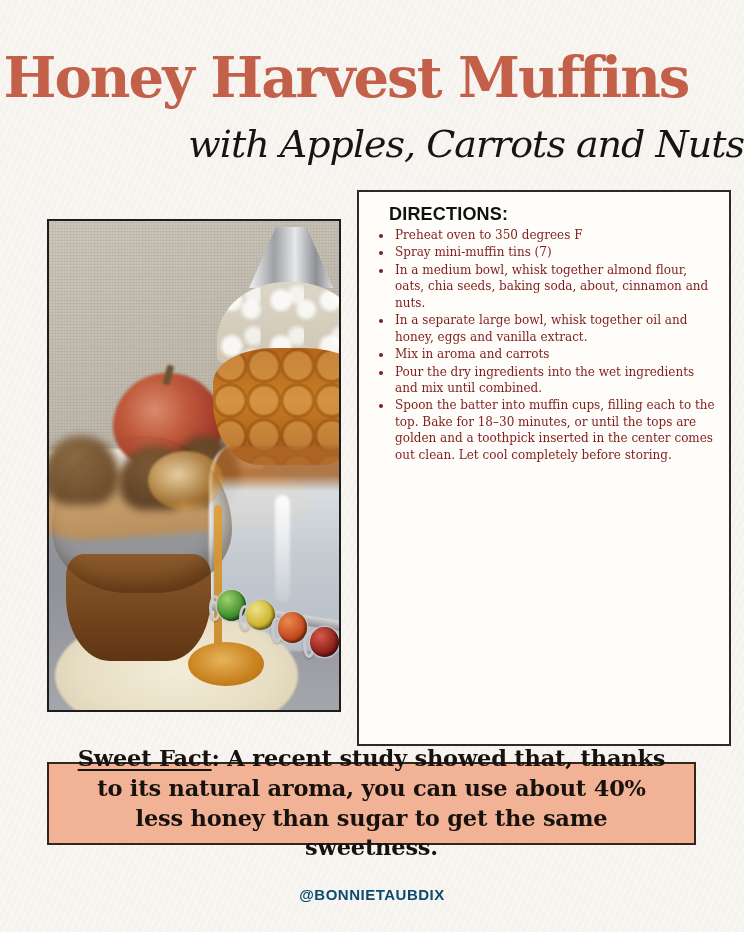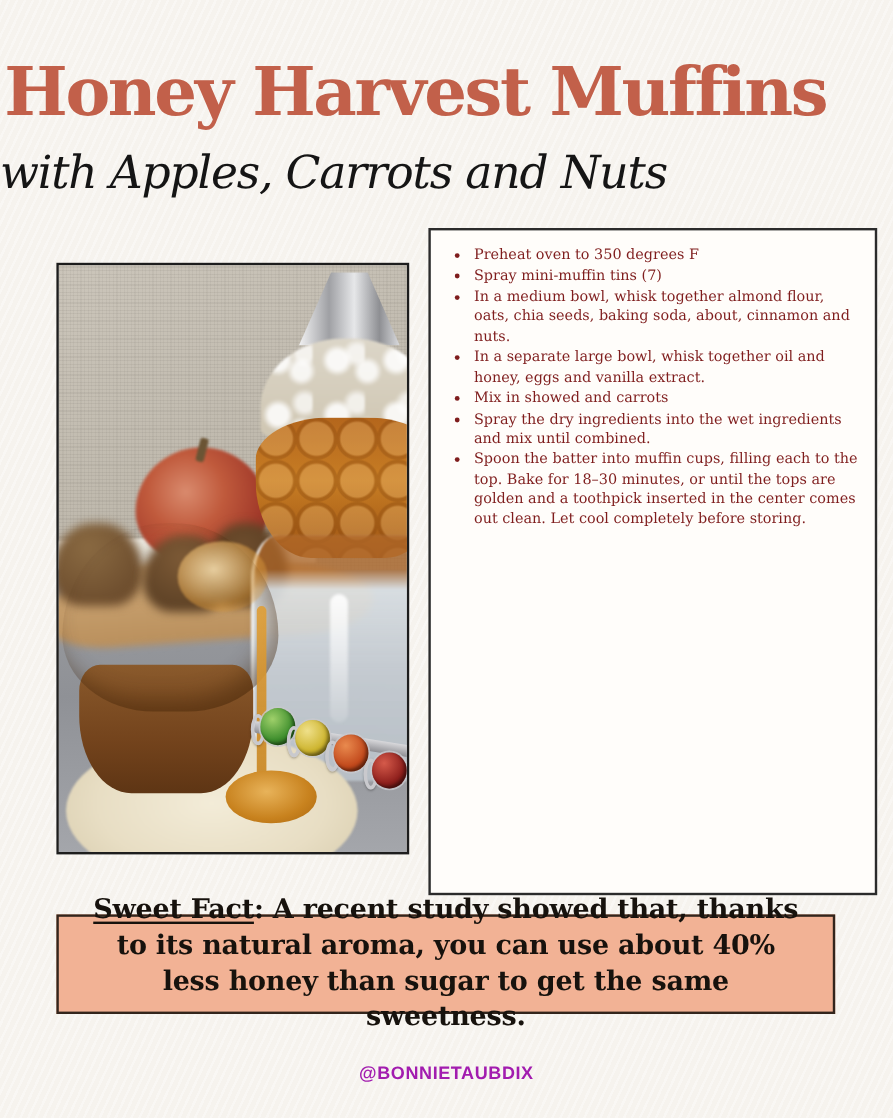--- a/index.html
+++ b/index.html
@@ -21,21 +21,21 @@
   
   .title{
     position:absolute; top:44px; left:0; width:692px;
     text-align:center;
     font-family:"DejaVu Serif", serif;
     font-weight:bold; font-size:56px; letter-spacing:-2px;
     color:var(--accent);
   }
   .subtitle{
     position:absolute; top:122px; left:0; width:744px;
-    text-align:left;
+    text-align:right;
     font-family:"DejaVu Serif", serif;
     font-style:italic; font-weight:500;
     font-size:38px; letter-spacing:-1px;
     color:#151515;
   }
   
   .photo{
     position:absolute; left:47px; top:219px; width:294px; height:493px;
     border:2px solid #1d1d1d; overflow:hidden;
     background:linear-gradient(180deg,#c7c1b6 0%,#bdb7ab 40%,#b3ada2 55%);
@@ -202,21 +202,21 @@
     font-size:22.5px; font-weight:bold; line-height:1.33; color:#17120d;
     letter-spacing:-.2px;
   }
   .fact-label{text-decoration:underline; text-underline-offset:3px;}
   
   .handle{
     position:absolute; left:0; top:886px; width:744px;
     text-align:center;
     font-family:"Liberation Sans", sans-serif;
     font-weight:bold; font-size:15px; letter-spacing:.5px;
-    color:#a21caf;
+    color:#0c4a6e;
   }
 </style>
 </head>
 <body>
 
 <h1 class="title">Honey Harvest Muffins</h1>
 <h2 class="subtitle">with Apples, Carrots and Nuts</h2>
 
 <div class="photo">
   <div class="screen-mesh"></div>
@@ -244,27 +244,28 @@
   <div class="bead green"></div>
   <div class="wire-loop w2"></div>
   <div class="bead yellow"></div>
   <div class="wire-loop w3"></div>
   <div class="bead orange"></div>
   <div class="wire-loop w4"></div>
   <div class="bead red"></div>
 </div>
 
 <section class="directions">
+  <h3>DIRECTIONS:</h3>
   <ul>
     <li>Preheat oven to 350 degrees F</li>
     <li>Spray mini-muffin tins (7)</li>
     <li>In a medium bowl, whisk together almond flour, oats, chia seeds, baking soda, about, cinnamon and nuts.</li>
     <li>In a separate large bowl, whisk together oil and honey, eggs and vanilla extract.</li>
-    <li>Mix in showed and carrots</li>
-    <li>Spray the dry ingredients into the wet ingredients and mix until combined.</li>
+    <li>Mix in aroma and carrots</li>
+    <li>Pour the dry ingredients into the wet ingredients and mix until combined.</li>
     <li>Spoon the batter into muffin cups, filling each to the top. Bake for 18–30 minutes, or until the tops are golden and a toothpick inserted in the center comes out clean. Let cool completely before storing.</li>
   </ul>
 </section>
 
 <aside class="fact">
   <p><span class="fact-label">Sweet Fact</span><span>: A recent study showed that, thanks to its natural aroma, you can use about 40% less honey than sugar to get the same sweetness.</span></p>
 </aside>
 
 <footer class="handle">@BONNIETAUBDIX</footer>
 

